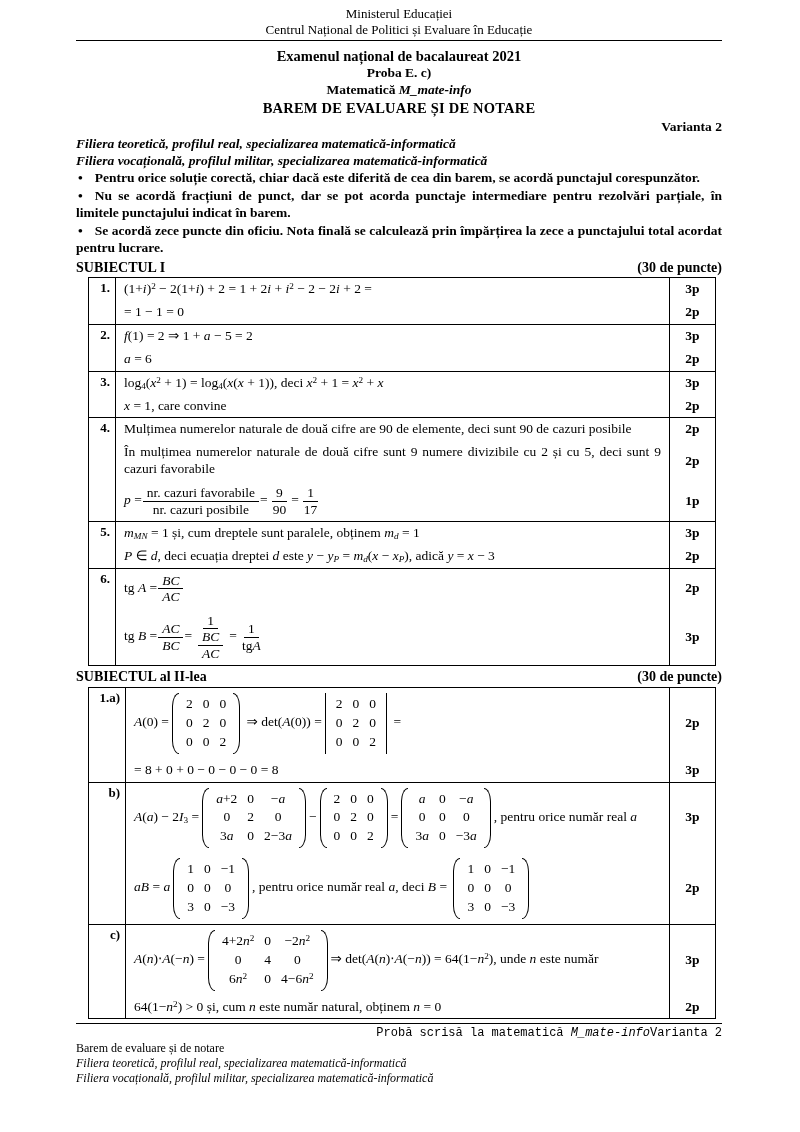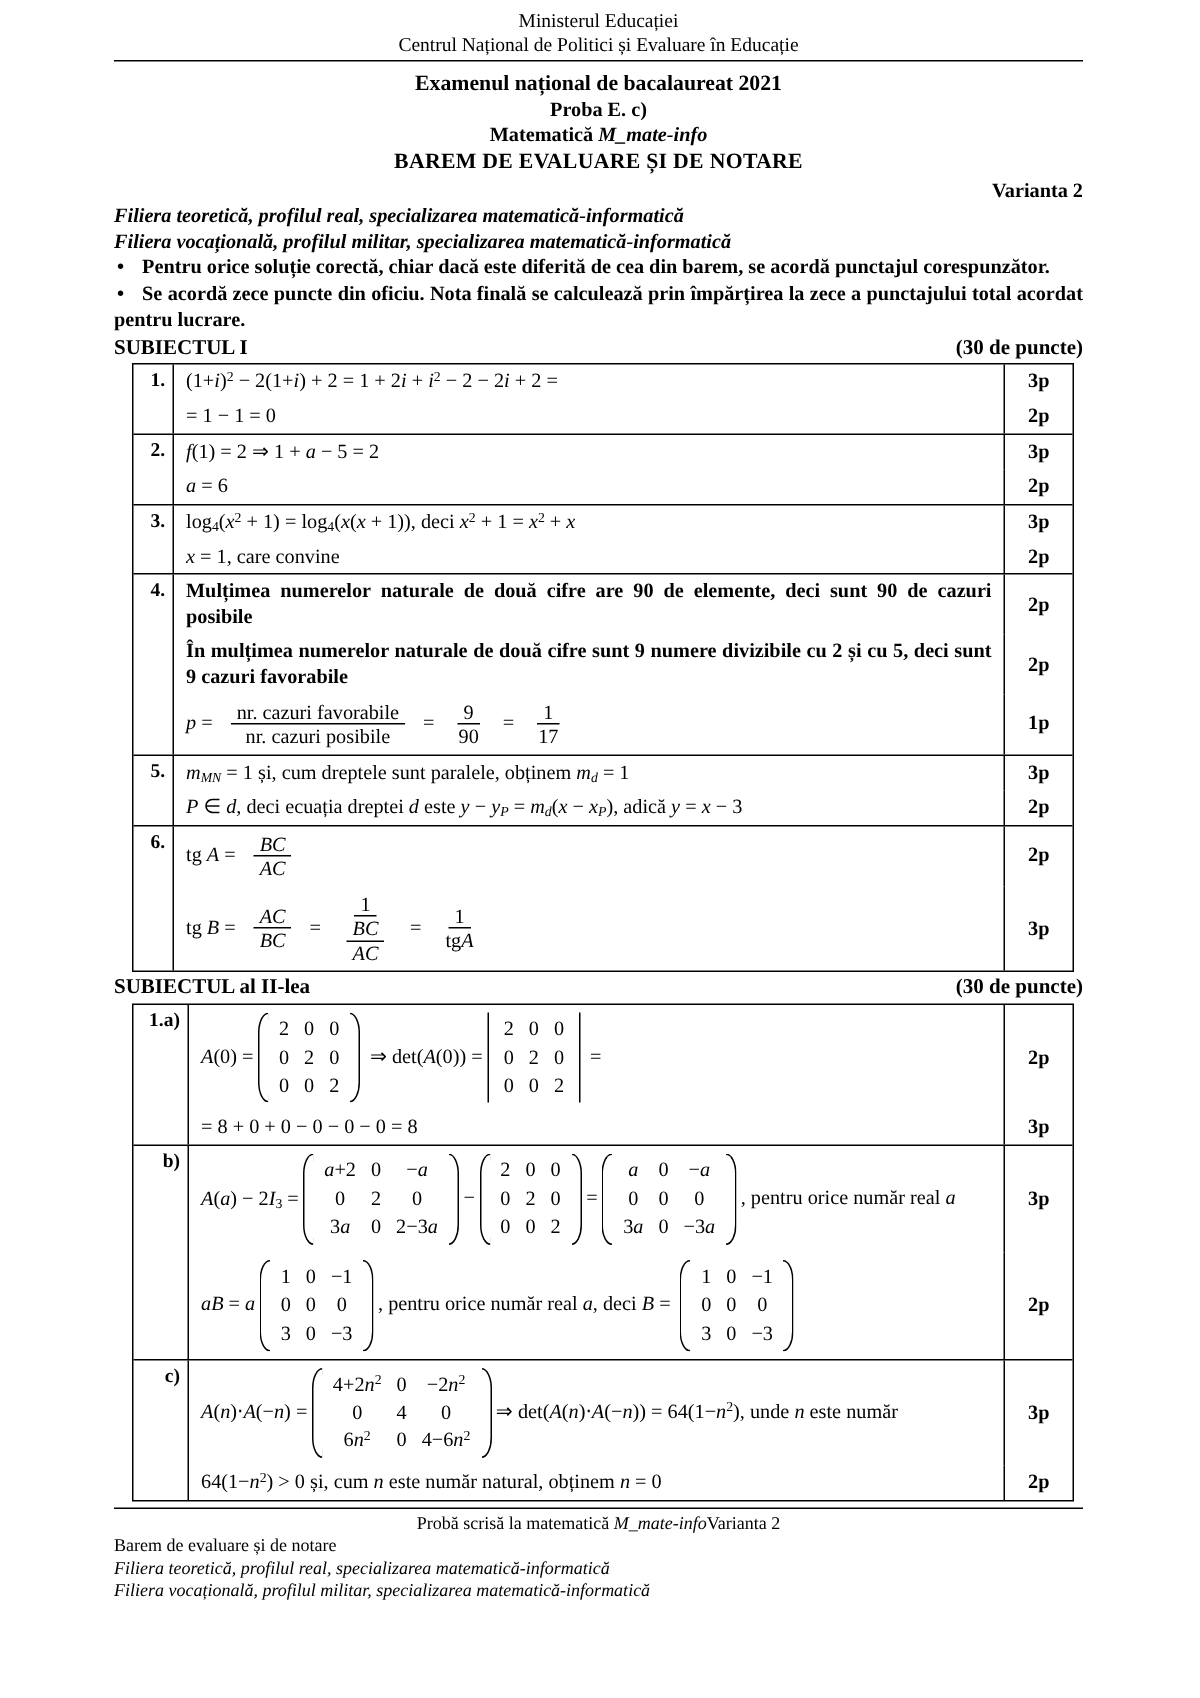--- a/index.html
+++ b/index.html
@@ -31,50 +31,50 @@
   
   .btable { border:1.6px solid #000; margin:0 6px 0 12px; }
   .trow { display:flex; border-bottom:1.6px solid #000; }
   .trow:last-child { border-bottom:none; }
   .numcell { flex:0 0 27px; border-right:1.4px solid #000; font-weight:bold;
              text-align:right; padding:2px 5px 0 0; font-size:13px; }
   .w2 .numcell { flex-basis:37px; }
   .rowbody { flex:1 1 auto; display:flex; flex-direction:column; min-width:0; }
   .line { flex:1 1 auto; display:flex; align-items:center; }
   .lx { flex:1 1 auto; padding:3px 8px; min-width:0; }
-  .just { text-align:justify;font-weight:bold; }
+  .just { text-align:justify; }
   .pts { flex:0 0 46px; border-left:1.4px solid #000; align-self:stretch;
          display:flex; align-items:center; justify-content:center; font-weight:bold; }
 
   
   .math i { font-style:italic; }
   .up { font-style:normal; }
   sup, sub { font-size:.68em; line-height:0; }
   sup { vertical-align:.45em; }
   sub { vertical-align:-.25em; }
 
   .frac { display:inline-flex; flex-direction:column; align-items:center;
-          vertical-align:middle; margin:1px 12px; line-height:1.15; text-align:center; }
+          vertical-align:middle; margin:1px 1px; line-height:1.15; text-align:center; }
   .fn { padding:0 4px; border-bottom:1.2px solid #000; }
   .fd { padding:0 4px; }
   .fd .frac { margin:0 1px; }
 
   .mat { display:inline-flex; align-items:stretch; vertical-align:middle; margin:2px 3px; }
   .mgrid { display:grid; grid-template-columns:repeat(3,auto); column-gap:10px;
            padding:2px 7px; align-items:center; justify-items:center; line-height:1.4; }
   .fence { flex:0 0 auto; }
   .fence.pl { width:7px; border:1.5px solid #000; border-right:none; border-radius:100% 0 0 100% / 22% 0 0 22%; }
   .fence.pr { width:7px; border:1.5px solid #000; border-left:none; border-radius:0 100% 100% 0 / 0 22% 22% 0; }
   .fence.bl { width:4px; border-left:1.5px solid #000; }
   .fence.br { width:4px; border-right:1.5px solid #000; }
 
   
   .footer { margin-top:4px; font-size:12px; line-height:1.25; }
   .footrule { border:none; border-top:1.6px solid #000; margin:0 0 2px 0; }
-  .frow { display:flex; justify-content:center; }
+  .frow { display:flex; justify-content:flex-end;font-family:Liberation Mono, monospace; }
   .ffil { font-style:italic; }
   .fc { text-align:center; }
 </style>
 </head>
 <body>
 
 <div class="page">
 
   <header>
     <div class="hc small">Ministerul Educației</div>
@@ -84,20 +84,21 @@
     <div class="hc b">Proba E. c)</div>
     <div class="hc b"><span>Matematică</span> <i>M_mate-info</i></div>
     <div class="hc b title2">BAREM DE EVALUARE ȘI DE NOTARE</div>
     <div class="variant-top">Varianta 2</div>
   </header>
 
   <section>
     <div class="fil">Filiera teoretică, profilul real, specializarea matematică-informatică</div>
     <div class="fil">Filiera vocațională, profilul militar, specializarea matematică-informatică</div>
     <p class="bullet"><span class="dot">•</span><span>Pentru orice soluție corectă, chiar dacă este diferită de cea din barem, se acordă punctajul corespunzător.</span></p>
+    <p class="bullet"><span class="dot">•</span><span>Nu se acordă fracțiuni de punct, dar se pot acorda punctaje intermediare pentru rezolvări parțiale, în limitele punctajului indicat în barem.</span></p>
     <p class="bullet"><span class="dot">•</span><span>Se acordă zece puncte din oficiu. Nota finală se calculează prin împărțirea la zece a punctajului total acordat pentru lucrare.</span></p>
   </section>
 
   <div class="sect">
     <span>SUBIECTUL I</span>
     <span>(30 de puncte)</span>
   </div>
 
   <div class="btable">
 

